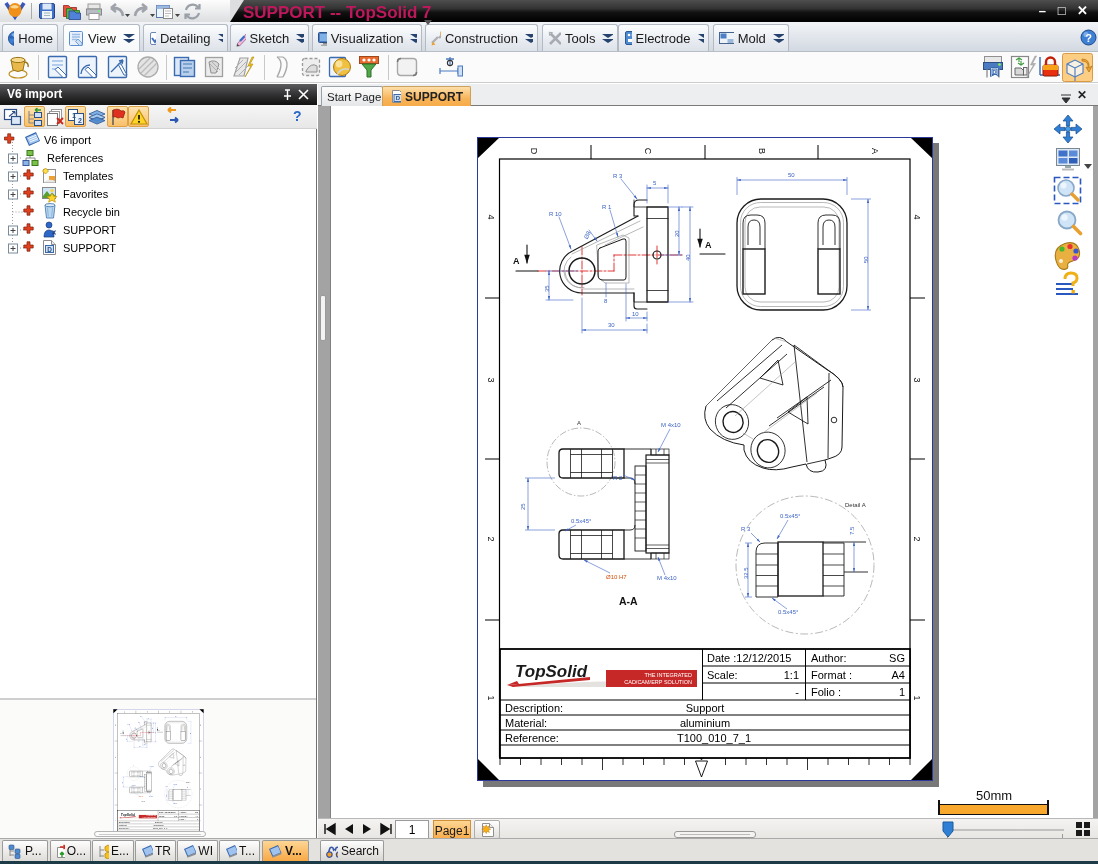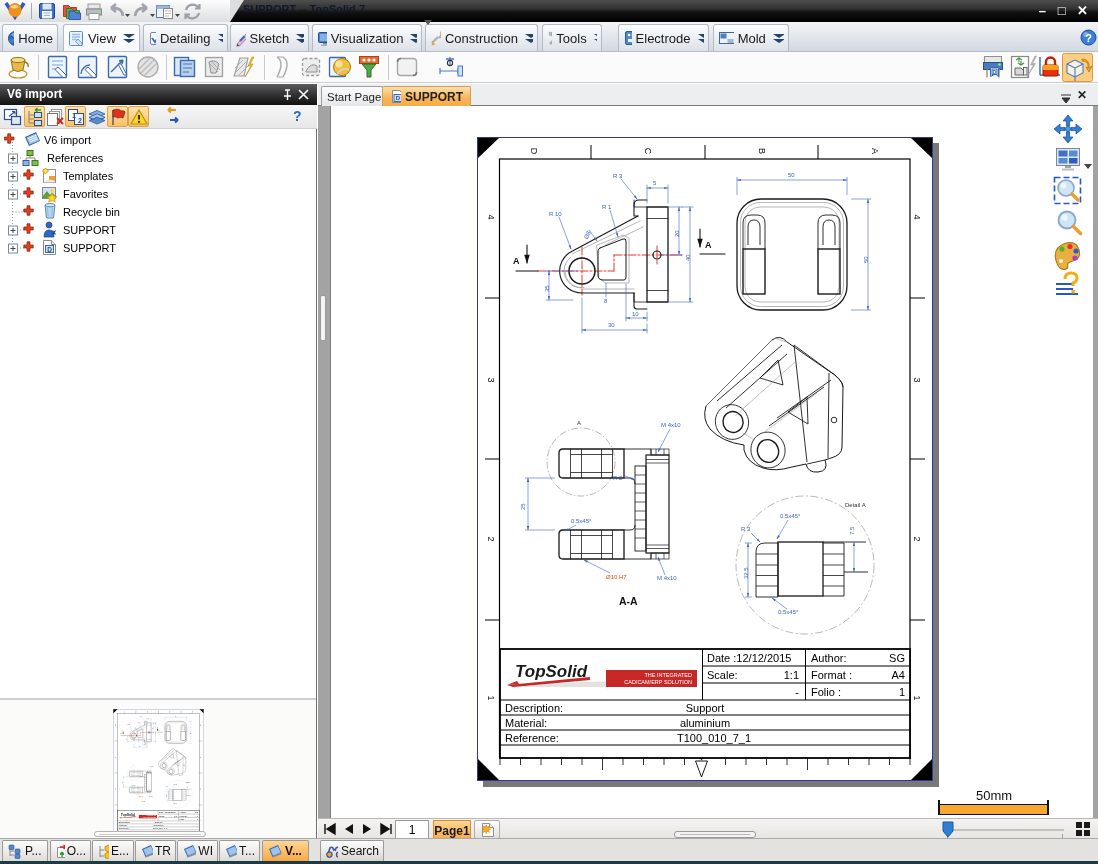--- a/index.html
+++ b/index.html
@@ -4,21 +4,21 @@
 <style>
 * { margin:0; padding:0; box-sizing:border-box; }
 html,body { width:1098px; height:864px; overflow:hidden; font-family:"Liberation Sans",sans-serif; background:#fff; }
 #root { position:relative; width:1098px; height:864px; }
 .abs { position:absolute; }
 
 
 #titlebar { left:0; top:0; width:1098px; height:22px; background:linear-gradient(180deg,#4e4e4e 0%,#323232 40%,#121212 55%,#000 100%); }
 #qat { left:0; top:0; width:230px; height:22px; background:linear-gradient(180deg,#fdfdfd,#dcdee0); }
 #qatslant { left:230px; top:0; width:0; height:0; border-top:22px solid #dcdee0; border-right:14px solid transparent; }
-#titletext { left:243px; top:3px; color:#0f172a; font-size:11px; font-weight:bold; }
+#titletext { left:243px; top:3px; color:#be185d; font-size:17px; font-weight:bold; }
 #winbtns { right:6px; top:3px; color:#fff; font-size:13px; letter-spacing:4px; font-weight:bold; }
 
 
 #ribbontabs { left:0; top:22px; width:1098px; height:30px; background:linear-gradient(180deg,#f2f4f7,#dce1e8 70%,#d3d9e1); border-bottom:1px solid #b6bdc7; }
 .rtab { position:absolute; top:24px; height:27px; border:1px solid #b3bac4; border-bottom:none; border-radius:3px 3px 0 0; background:linear-gradient(180deg,#fcfdfe,#e8ecf1 60%,#dde2e9); display:flex; align-items:center; padding:0 4px; font-size:13px; color:#1a1a1a; }
 .rtab.active { background:linear-gradient(180deg,#ffffff,#f6f8fa); }
 .chev { display:inline-block; margin-left:6px; }
 .rticon { margin-right:4px; }
 
 
@@ -42,21 +42,21 @@
 
 #docarea { left:318px; top:84px; width:780px; height:754px; background:#a3a3a3; }
 #doctabs { left:0; top:0; width:780px; height:22px; background:#eceef0; border-bottom:1px solid #7a7a7a; }
 .dtab { position:absolute; top:2px; height:20px; border:1px solid #9aa0a8; border-bottom:none; border-radius:2px 2px 0 0; font-size:12px; display:flex; align-items:center; padding:0 7px; background:linear-gradient(180deg,#fcfcfc,#e4e6e8); color:#222; }
 .dtab.active { background:linear-gradient(180deg,#fddfa9,#f8b45a 60%,#f7ab49); border-color:#caa05a; font-weight:bold; }
 #canvas { left:12px; top:22px; width:763px; height:712px; background:#fff; overflow:hidden; border-left:1px solid #808080; }
 
 
 #pagenav { left:0; top:734px; width:780px; height:20px; background:linear-gradient(180deg,#f4f3f1,#e8e6e3); border-top:1px solid #b8b8b8; font-size:12px; }
 #pnum { position:absolute; left:77px; top:1px; width:34px; height:19px; background:#fff; border:1px solid #9a9a9a; text-align:center; font-size:12px; padding-top:2px; }
-#ptab { position:absolute; left:115px; top:1px; width:38px; height:20px; background:linear-gradient(180deg,#fdd694,#f8a845); border:1px solid #d08f35; border-bottom:none; font-size:12px; font-weight:bold; text-align:center; padding-top:3px; color:#1a1a1a; }
+#ptab { position:absolute; left:115px; top:1px; width:38px; height:20px; background:linear-gradient(180deg,#fdd694,#f8a845); border:1px solid #d08f35; border-bottom:none; font-size:12px; font-weight:normal; text-align:center; padding-top:3px; color:#1a1a1a; }
 
 
 #bottomrow { left:0; top:838px; width:1098px; height:23px; background:#e4e2df; border-top:1px solid #aaa; }
 .btab { position:absolute; top:840px; height:21px; background:linear-gradient(180deg,#fdfdfd,#dedcd8); border:1px solid #9a9a9a; border-bottom:none; border-radius:2px 2px 0 0; font-size:12px; display:flex; align-items:center; padding:0 4px; color:#111; }
 .btab.active { background:linear-gradient(180deg,#fdd694,#f8a845); font-weight:bold; }
 #bottombar { left:0; top:861px; width:1098px; height:3px; background:#1d3a47; }
 </style>
 </head>
 <body>
 <div id="root">
@@ -162,21 +162,21 @@
   <div class="rtab" style="left:425px; width:113px;">
     <svg class="rticon" width="17" height="17">
         <path d="M2 13 L8 7 M9 8 L15 2" stroke="#b0b0b0" stroke-width="2.4"></path>
         <path d="M1.5 15.5 l4-1 -3-3 Z" fill="#e8a33c"></path>
         <circle cx="13.5" cy="3.5" r="2.6" fill="none" stroke="#e8a33c" stroke-width="1.6"></circle>
       </svg>Construction
     <svg class="chev" width="14" height="12">
         <path d="M1 2 h12 l-6 4 Z" fill="#26436e"></path>
         <path d="M1 7 h12 l-6 4 Z" fill="#26436e"></path>
       </svg></div>
-  <div class="rtab" style="left:542px; width:60px;">
+  <div class="rtab" style="left:542px; width:76px;">
     <svg class="rticon" width="17" height="17">
         <path d="M3 3 L14 14 M14 3 L3 14" stroke="#a8acb2" stroke-width="2.6"></path>
         <path d="M2.2 2.2 l3.4 0.4 -3 3 Z" fill="#c8ccd2" stroke="#888" stroke-width=".5"></path>
       </svg>Tools
     <svg class="chev" width="14" height="12">
         <path d="M1 2 h12 l-6 4 Z" fill="#26436e"></path>
         <path d="M1 7 h12 l-6 4 Z" fill="#26436e"></path>
       </svg></div>
   <div class="rtab" style="left:618px; width:91px;">
     <svg class="rticon" width="16" height="16">

